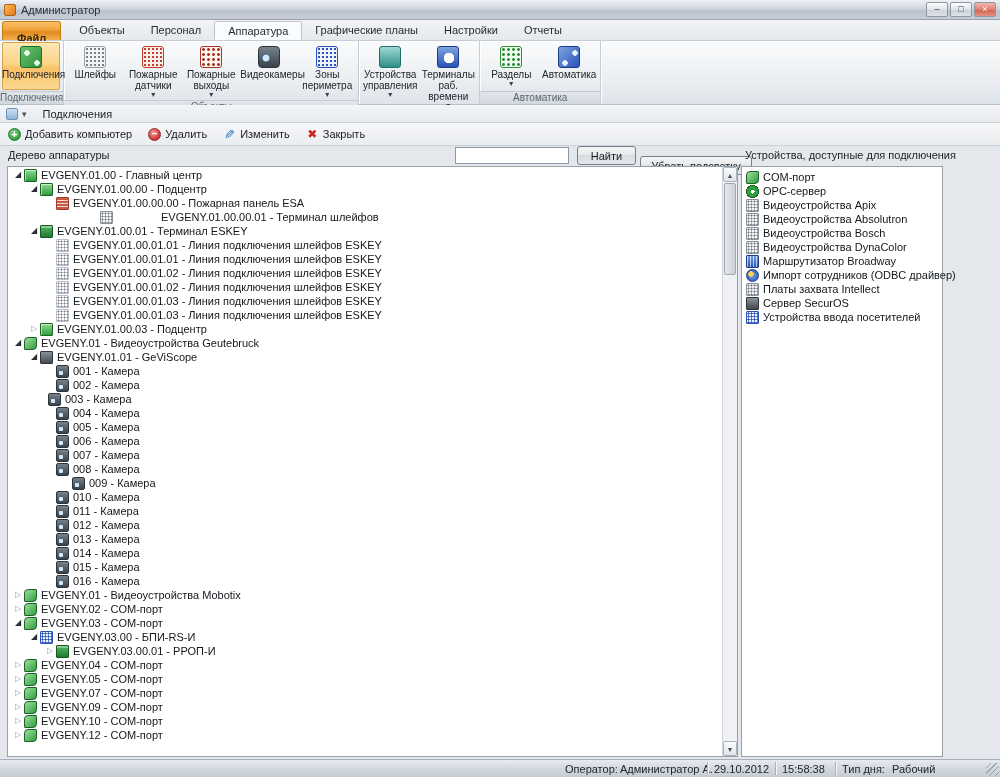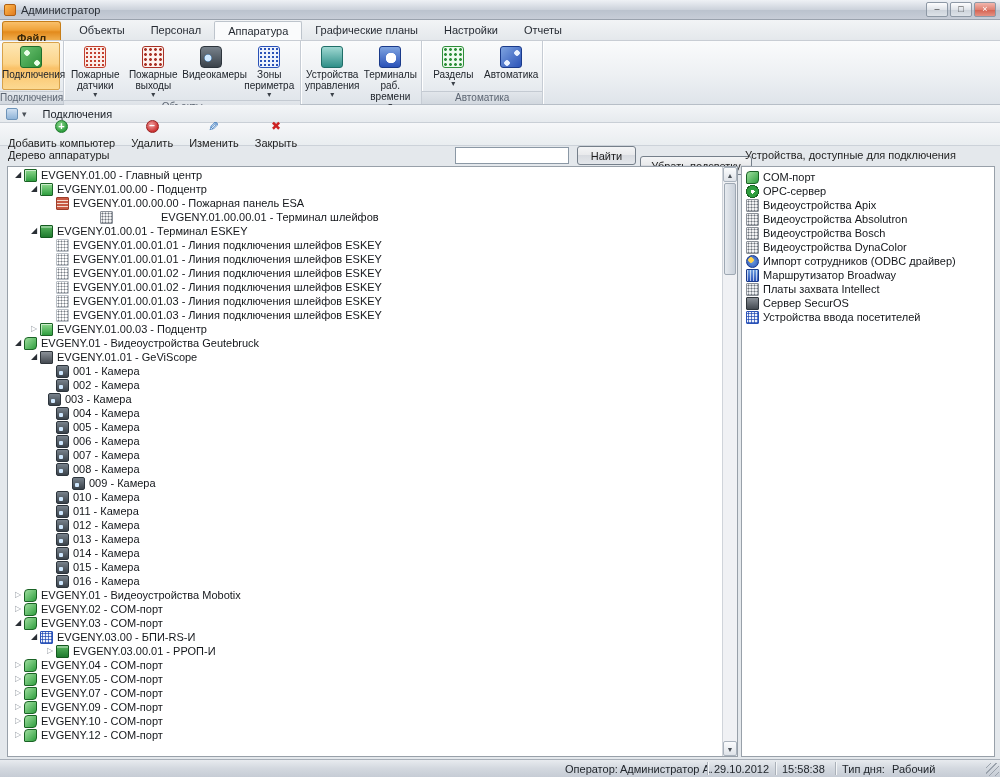--- a/index.html
+++ b/index.html
@@ -75,21 +75,21 @@
     display:flex;align-items:center;padding:0 6px;}
   .navicon{width:12px;height:12px;background:linear-gradient(#cfe0f2,#8fb4d8);
     border:1px solid #6d93b8;border-radius:2px;margin-right:4px;}
   .navdrop{font-size:9px;color:#4a5158;margin-right:16px;}
   .navlabel{color:#20252c;}
 
   
   #cmdbar{position:absolute;top:123px;left:0;right:0;height:23px;
     background:linear-gradient(#f6f7f9,#e9edf0);border-bottom:1px solid #ccd2d9;
     display:flex;align-items:center;gap:16px;padding:0 8px;}
-  .cbtn{display:flex;align-items:center;gap:4px;flex-direction:column;}
+  .cbtn{display:flex;align-items:center;gap:4px;}
   .tic{width:13px;height:13px;position:relative;display:inline-block;}
   .tic-add{background:radial-gradient(circle at 40% 35%,#8fd98f,#2e9e3e 70%);border-radius:50%;border:1px solid #1f7a2e;}
   .tic-add::after{content:'+';position:absolute;inset:0;color:#fff;font-weight:bold;font-size:11px;line-height:11px;text-align:center;}
   .tic-delete{background:radial-gradient(circle at 40% 35%,#f0a0a0,#cc3333 70%);border-radius:50%;border:1px solid #992222;}
   .tic-delete::after{content:'−';position:absolute;inset:0;color:#fff;font-weight:bold;font-size:10px;line-height:10px;text-align:center;}
   .tic-edit::after{content:'✎';position:absolute;inset:0;color:#2a6fbb;font-size:13px;line-height:13px;text-align:center;transform:scaleX(-1);}
   .tic-close-red::after{content:'✖';position:absolute;inset:0;color:#cc2222;font-size:12px;line-height:13px;text-align:center;}
 
   
   #panelheads{position:absolute;top:145px;left:0;right:0;height:21px;}
@@ -135,21 +135,21 @@
 
   
   #vscroll{position:absolute;right:0;top:0;bottom:0;width:15px;background:#f0f1f4;border-left:1px solid #d0d4da;}
   .sarrow{position:absolute;left:0;right:0;height:15px;font-size:7px;text-align:center;line-height:15px;color:#4a5158;
     background:linear-gradient(#fbfcfd,#dfe3e9);border:1px solid #aab3bd;border-radius:2px;}
   .sarrow.up{top:0;} .sarrow.down{bottom:0;}
   .sthumb{position:absolute;left:1px;right:1px;top:16px;height:92px;
     background:linear-gradient(90deg,#e6eaef,#c9d0d9);border:1px solid #9ea8b3;border-radius:2px;}
 
   
-  #rightpanel{position:absolute;left:741px;top:166px;width:254px;height:591px;background:#fff;border:1px solid #98a0a9;}
+  #rightpanel{position:absolute;left:741px;top:166px;width:202px;height:591px;background:#fff;border:1px solid #98a0a9;}
   #devlist{padding:3px 2px;}
   .drow{height:14px;display:flex;align-items:center;white-space:nowrap;}
   .drow .ic{margin:0 4px 0 2px;}
 
   
   #statusbar{position:absolute;left:0;right:0;bottom:0;height:18px;
     background:linear-gradient(#e8ebef,#d3d8df 50%,#c6ccd5);border-top:1px solid #a8afb8;}
   .sbitem{position:absolute;top:3px;color:#21262c;}
   .sbsep{position:absolute;top:2px;bottom:2px;width:1px;background:#aab0b8;box-shadow:1px 0 0 #f4f6f8;}
   .grip{position:absolute;right:1px;bottom:1px;width:13px;height:13px;
@@ -187,20 +187,24 @@
           <div class="rbtn sel">
             <span class="ric ric-connections"></span>
             <div class="rlbl">Подключения</div>
           </div>
         </div>
         <div class="rglbl">Подключения</div>
       </div>
       <div class="rgroup">
         <div class="rbtns">
           <div class="rbtn">
+            <span class="ric ric-loops"></span>
+            <div class="rlbl">Шлейфы</div>
+          </div>
+          <div class="rbtn">
             <span class="ric ric-fire-sensors"></span>
             <div class="rlbl">Пожарные датчики</div>
             <div class="rdrop">▾</div>
           </div>
           <div class="rbtn">
             <span class="ric ric-fire-exits"></span>
             <div class="rlbl">Пожарные выходы</div>
             <div class="rdrop">▾</div>
           </div>
           <div class="rbtn">
@@ -515,26 +519,26 @@
       </div>
       <div class="drow">
         <span class="ic ic-grid-gray"></span>
         <span class="tlbl">Видеоустройства Bosch</span>
       </div>
       <div class="drow">
         <span class="ic ic-grid-gray"></span>
         <span class="tlbl">Видеоустройства DynaColor</span>
       </div>
       <div class="drow">
+        <span class="ic ic-router"></span>
+        <span class="tlbl">Маршрутизатор Broadway</span>
+      </div>
+      <div class="drow">
         <span class="ic ic-odbc"></span>
         <span class="tlbl">Импорт сотрудников (ODBC драйвер)</span>
-      </div>
-      <div class="drow">
-        <span class="ic ic-router"></span>
-        <span class="tlbl">Маршрутизатор Broadway</span>
       </div>
       <div class="drow">
         <span class="ic ic-capture"></span>
         <span class="tlbl">Платы захвата Intellect</span>
       </div>
       <div class="drow">
         <span class="ic ic-server"></span>
         <span class="tlbl">Сервер SecurOS</span>
       </div>
       <div class="drow">

